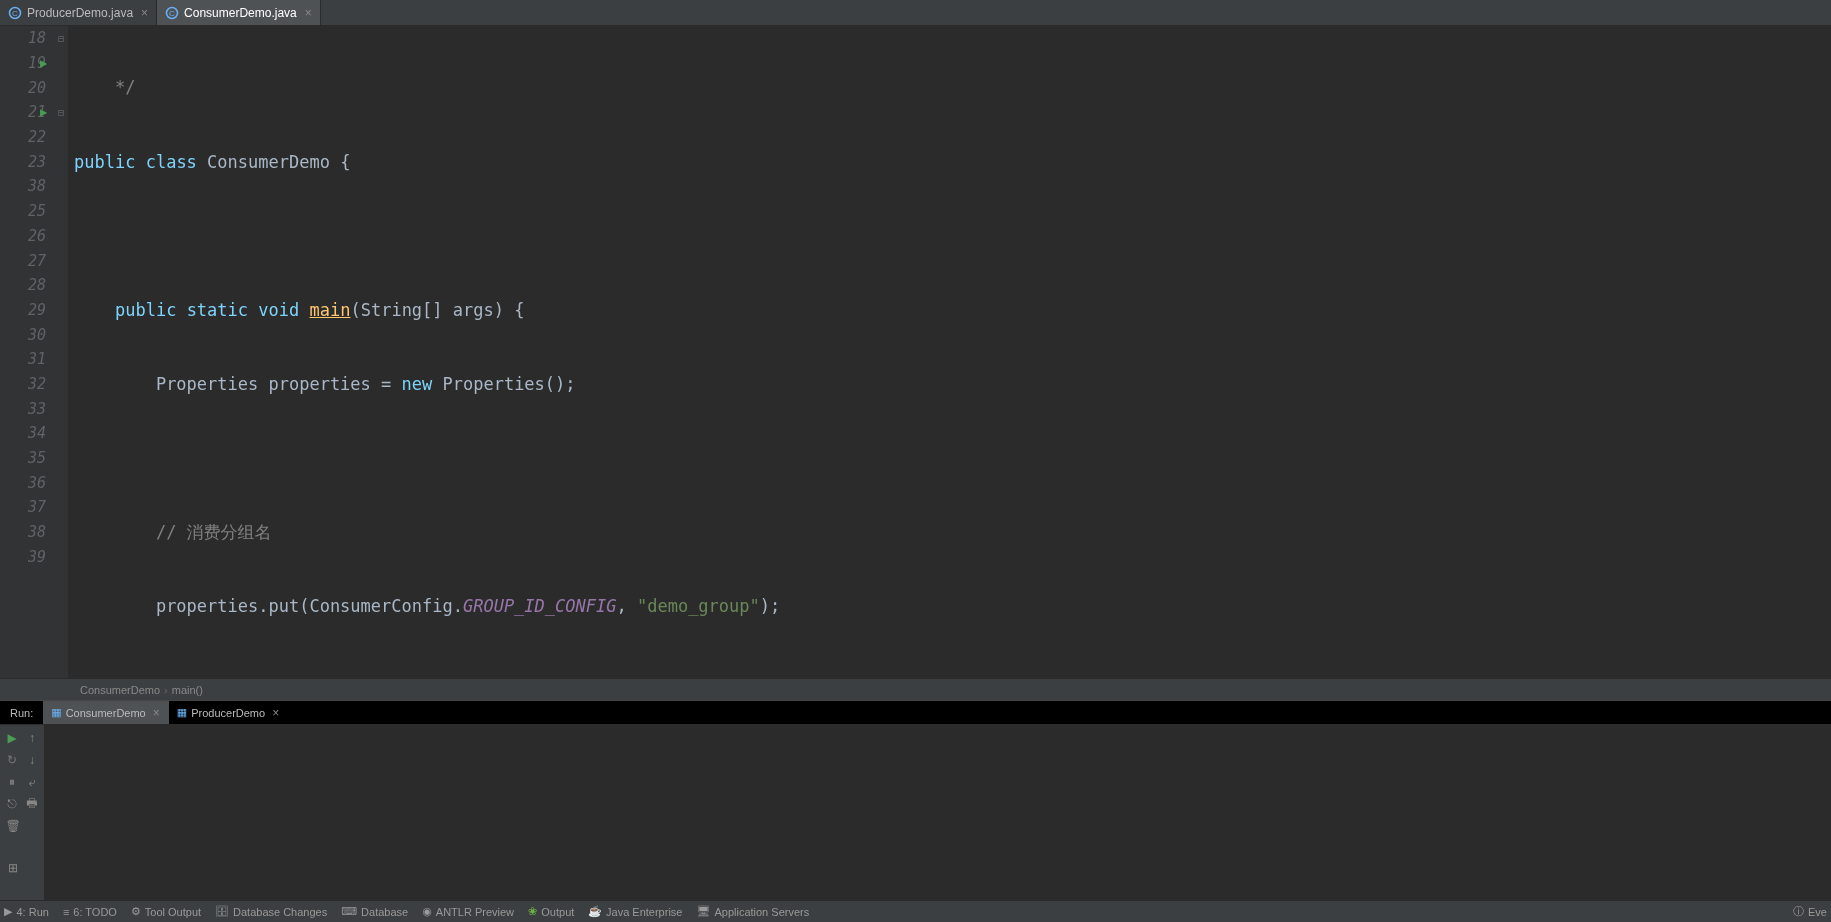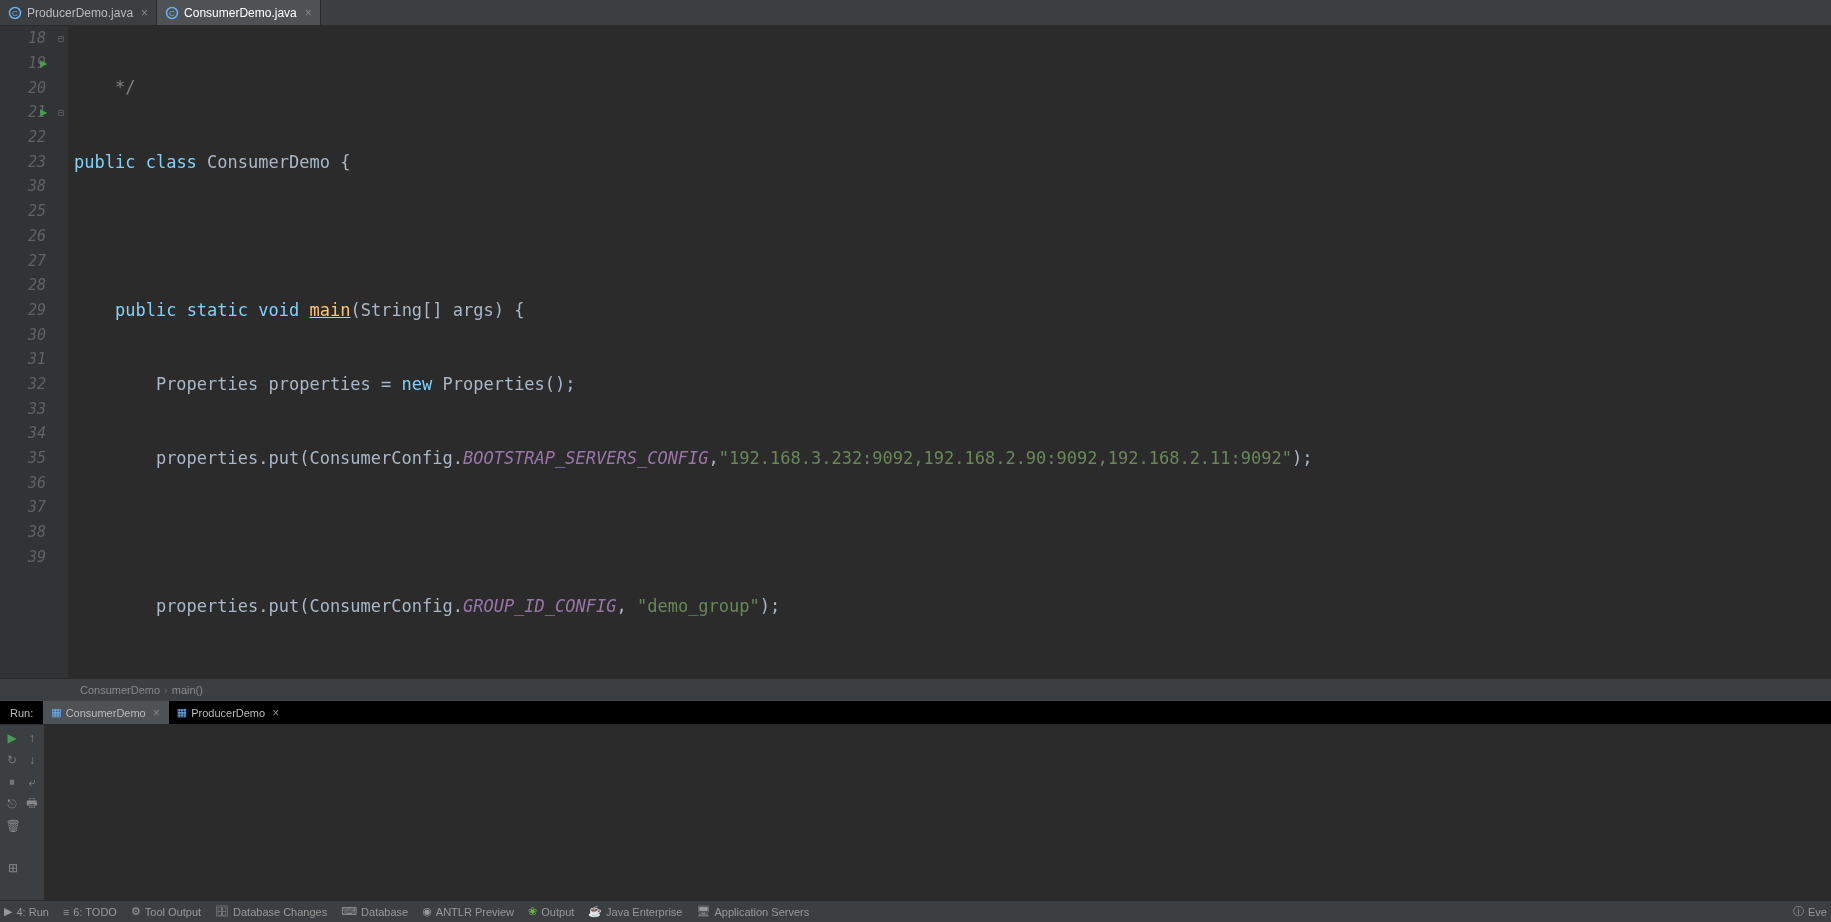--- a/index.html
+++ b/index.html
@@ -243,22 +243,22 @@
       <div class="gutter-row">37</div>
       <div class="gutter-row">38</div>
       <div class="gutter-row">39</div>
     </div>
   <div class="editor" id="editor">
     <div class="code-line"><span class="comment">    </span><span class="comment">*/</span></div>
     <div class="code-line"><span class="kw">public</span> <span class="kw">class</span> <span class="ident">ConsumerDemo</span><span class="punct"> {</span></div>
     <div class="code-line"></div>
     <div class="code-line">    <span class="kw">public</span> <span class="kw">static</span> <span class="kw">void</span> <span class="method">main</span><span class="punct">(String[] args) {</span></div>
     <div class="code-line">        <span class="ident">Properties properties = </span><span class="kw">new</span><span class="ident"> Properties();</span></div>
-    <div class="code-line">        <span class="ident">properties.put(ConsumerConfig.</span><span class="field-italic">BOOTSTRAP_SERVERS_CONFIG</span><span class="punct">,</span><span class="str">"192.168.3.232:9092,192.168.2.90:9092,192.168.2.11:9092"</span><span class="punct">);</span></div>
     <div class="code-line"></div>
+    <div class="code-line">        <span class="comment">// 消费分组名</span></div>
     <div class="code-line">        <span class="ident">properties.put(ConsumerConfig.</span><span class="field-italic">GROUP_ID_CONFIG</span><span class="punct">, </span><span class="str">"demo_group"</span><span class="punct">);</span></div>
     
     
     
     
     
     
     
     
     

